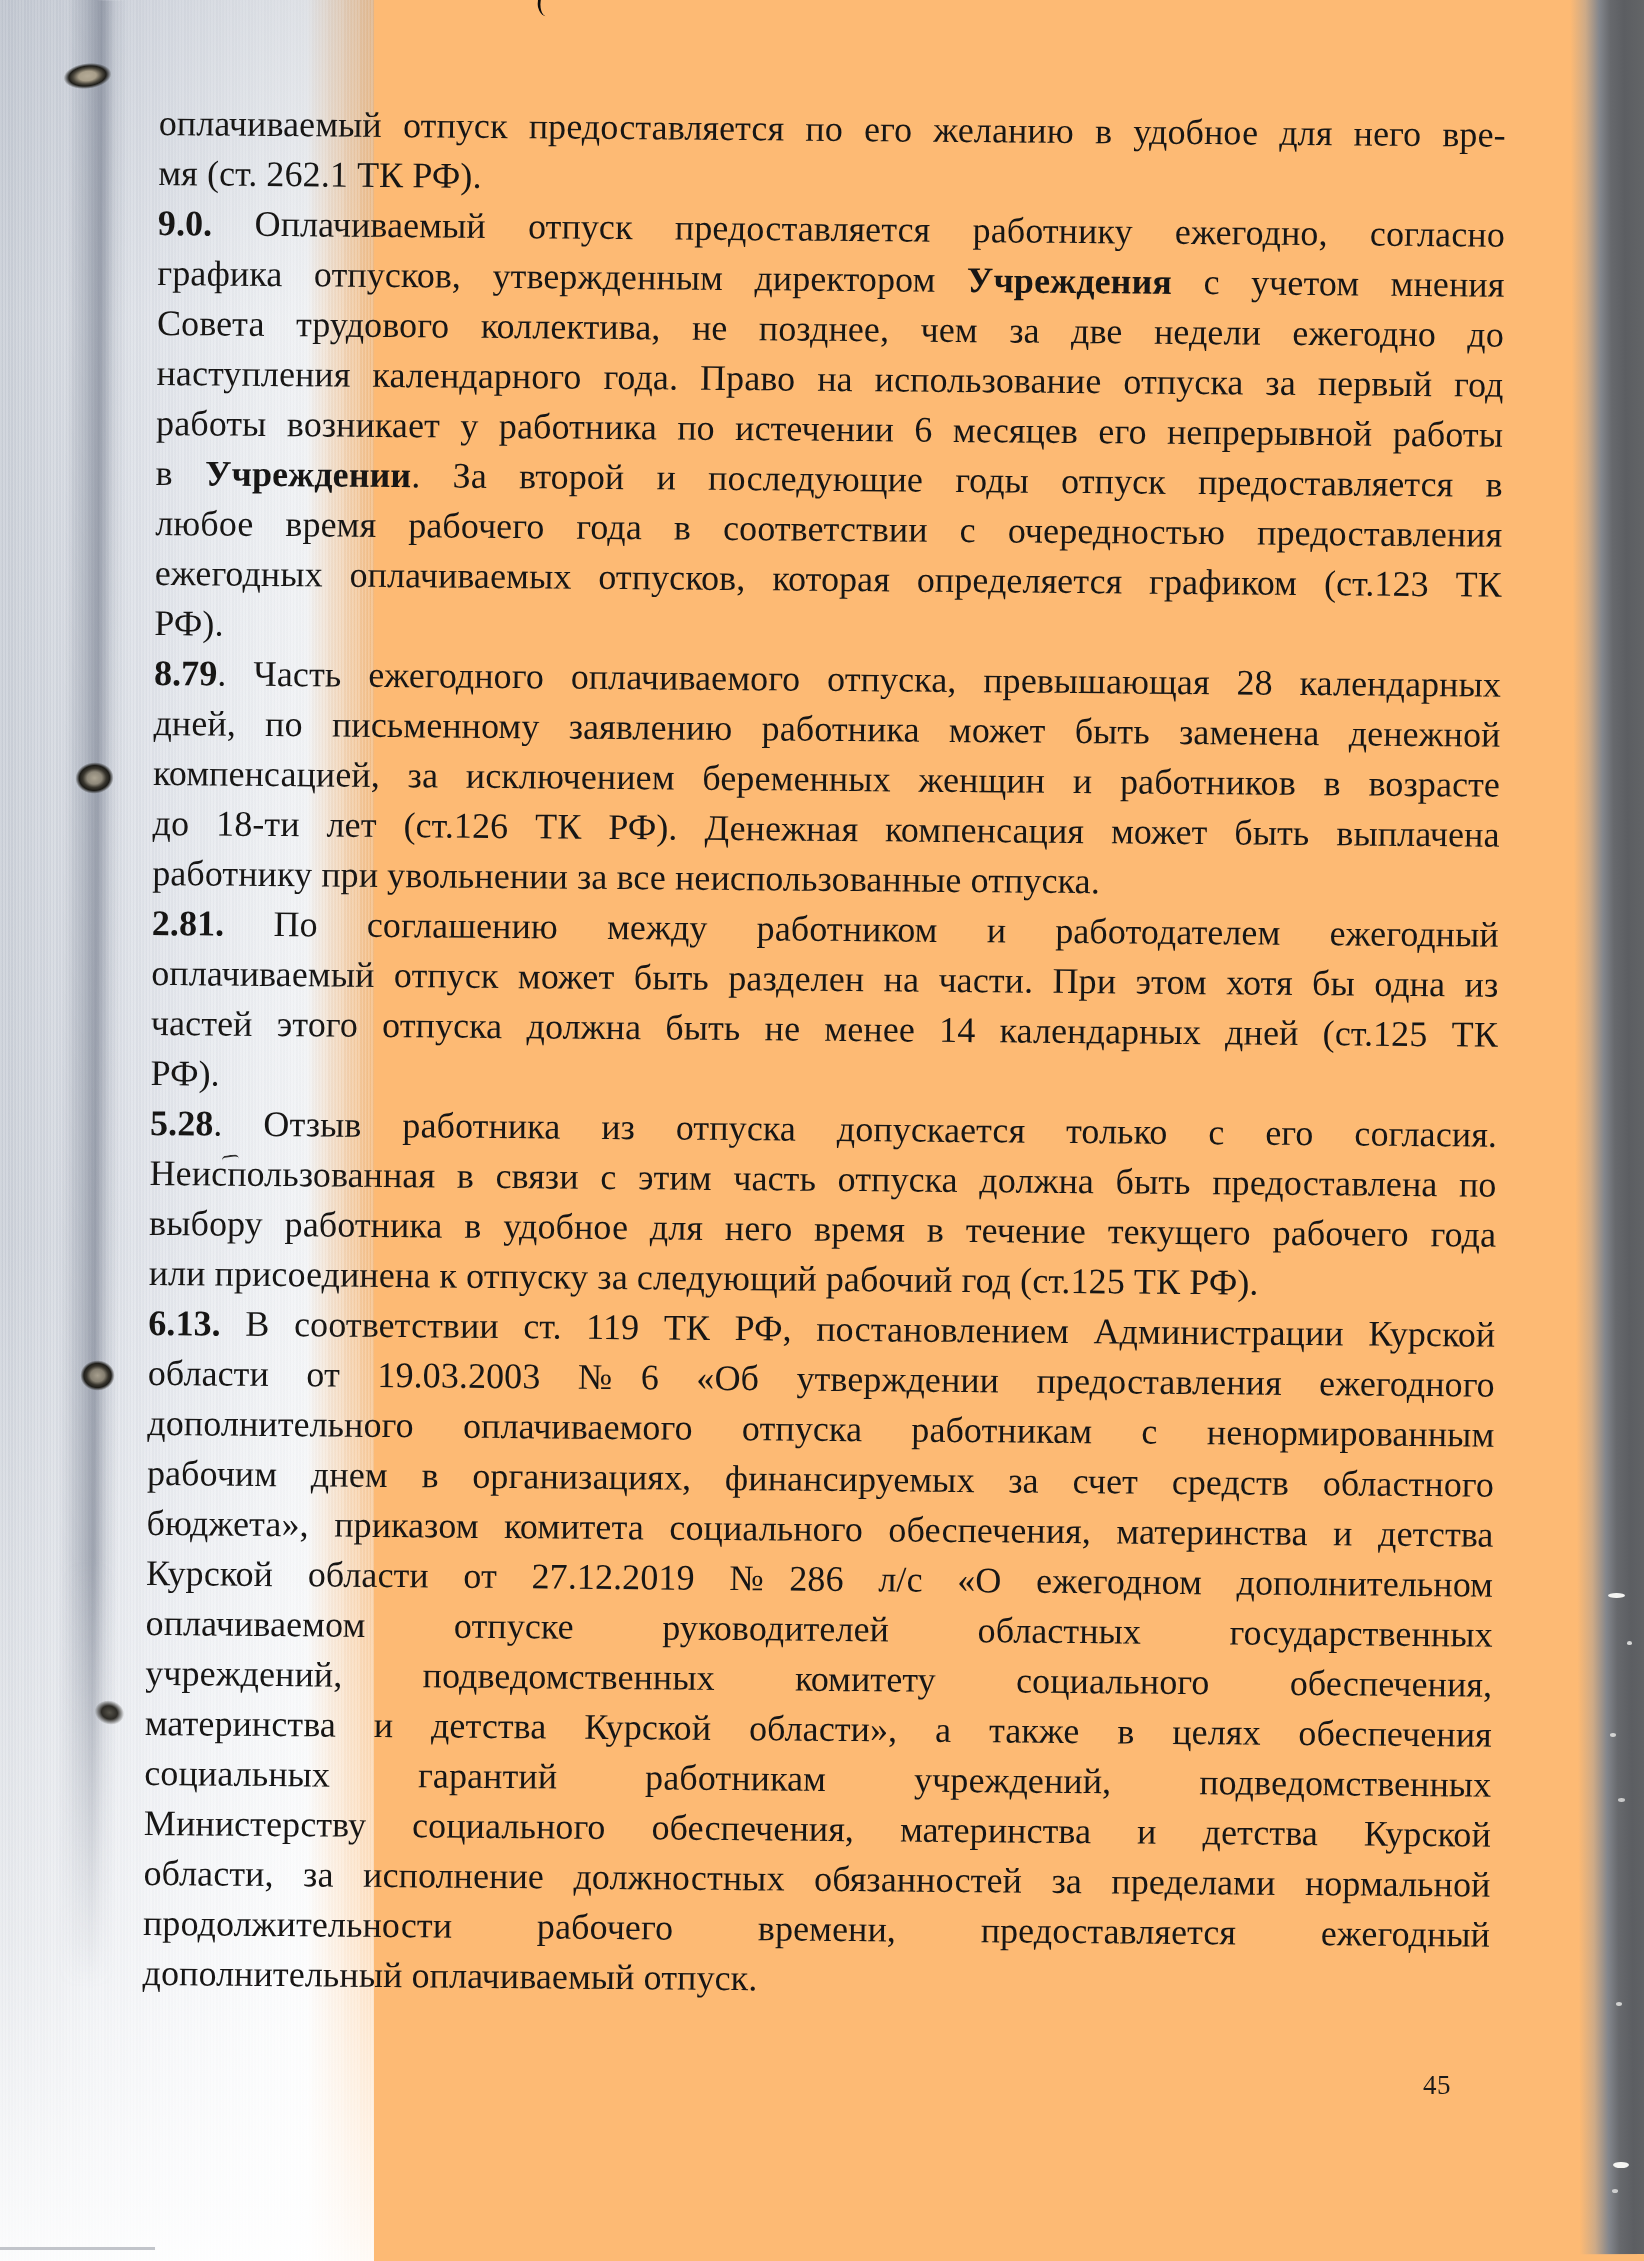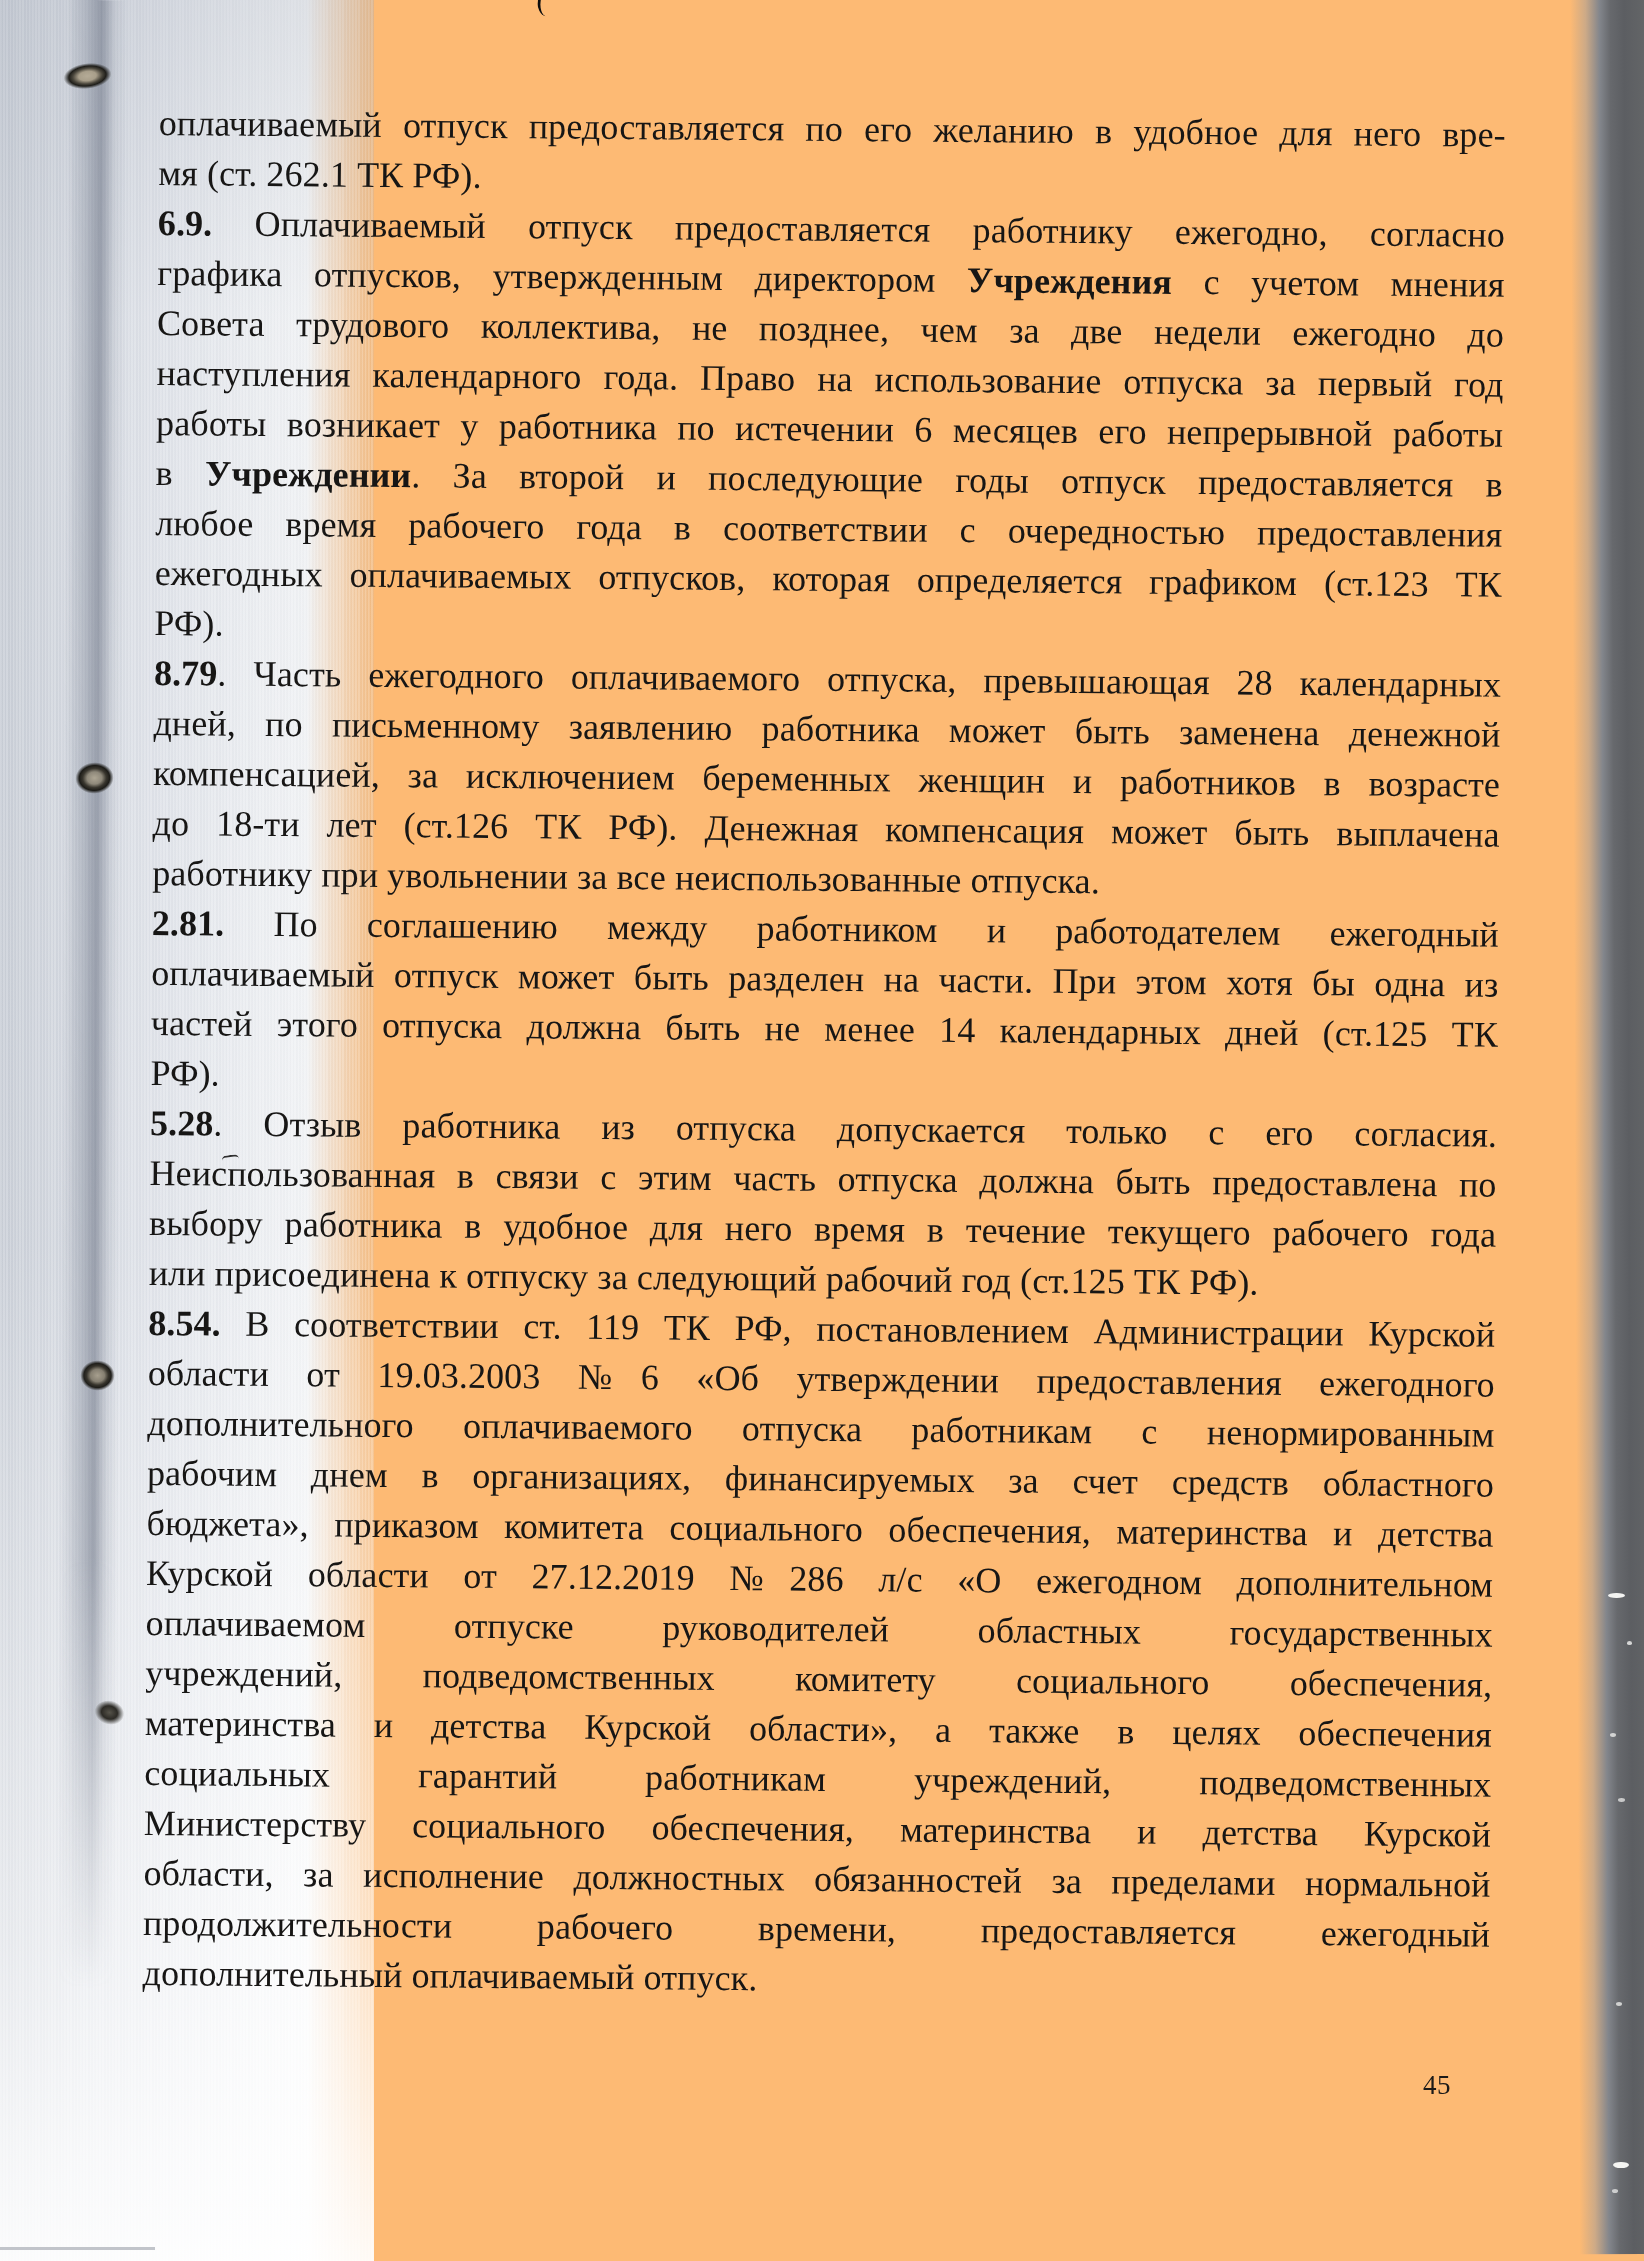--- a/index.html
+++ b/index.html
@@ -102,21 +102,21 @@
   <i class="speck sp6"></i>
   <i class="speck sp7"></i>
 
   <div class="top-mark"></div>
   <div class="stray-mark"></div>
   <div class="bottom-line"></div>
 
   <div class="textwrap">
       <div class="ln"><span>оплачиваемый отпуск предоставляется по его желанию в удобное для него вре-</span></div>
       <div class="ln last"><span>мя (ст. 262.1 ТК РФ).</span></div>
-      <div class="ln"><b>6.9.</b><span> Оплачиваемый отпуск предоставляется работнику ежегодно, согласно</span></div>
+      <div class="ln"><b>9.0.</b><span> Оплачиваемый отпуск предоставляется работнику ежегодно, согласно</span></div>
       <div class="ln"><span>графика отпусков, утвержденным директором </span><b>Учреждения</b><span> с учетом мнения</span></div>
       <div class="ln"><span>Совета трудового коллектива, не позднее, чем за две недели ежегодно до</span></div>
       <div class="ln"><span>наступления календарного года. Право на использование отпуска за первый год</span></div>
       <div class="ln"><span>работы возникает у работника по истечении 6 месяцев его непрерывной работы</span></div>
       <div class="ln"><span>в </span><b>Учреждении</b><span>. За второй и последующие годы отпуск предоставляется в</span></div>
       <div class="ln"><span>любое время рабочего года в соответствии с очередностью предоставления</span></div>
       <div class="ln"><span>ежегодных оплачиваемых отпусков, которая определяется графиком (ст.123 ТК</span></div>
       <div class="ln last"><span>РФ).</span></div>
       <div class="ln"><b>8.79</b><span>. Часть ежегодного оплачиваемого отпуска, превышающая 28 календарных</span></div>
       <div class="ln"><span>дней, по письменному заявлению работника может быть заменена денежной</span></div>
@@ -124,21 +124,21 @@
       <div class="ln"><span>до 18-ти лет (ст.126 ТК РФ). Денежная компенсация может быть выплачена</span></div>
       <div class="ln last"><span>работнику при увольнении за все неиспользованные отпуска.</span></div>
       <div class="ln"><b>2.81.</b><span> По соглашению между работником и работодателем ежегодный</span></div>
       <div class="ln"><span>оплачиваемый отпуск может быть разделен на части. При этом хотя бы одна из</span></div>
       <div class="ln"><span>частей этого отпуска должна быть не менее 14 календарных дней (ст.125 ТК</span></div>
       <div class="ln last"><span>РФ).</span></div>
       <div class="ln"><b>5.28</b><span>. Отзыв работника из отпуска допускается только с его согласия.</span></div>
       <div class="ln"><span>Неиспользованная в связи с этим часть отпуска должна быть предоставлена по</span></div>
       <div class="ln"><span>выбору работника в удобное для него время в течение текущего рабочего года</span></div>
       <div class="ln last"><span>или присоединена к отпуску за следующий рабочий год (ст.125 ТК РФ).</span></div>
-      <div class="ln"><b>8.54.</b><span>  В соответствии ст. 119 ТК РФ, постановлением Администрации Курской</span></div>
+      <div class="ln"><b>6.13.</b><span>  В соответствии ст. 119 ТК РФ, постановлением Администрации Курской</span></div>
       <div class="ln"><span>области от 19.03.2003 №6 «Об утверждении предоставления ежегодного</span></div>
       <div class="ln"><span>дополнительного оплачиваемого отпуска работникам с ненормированным</span></div>
       <div class="ln"><span>рабочим днем в организациях, финансируемых за счет средств областного</span></div>
       <div class="ln"><span>бюджета», приказом комитета социального обеспечения, материнства и детства</span></div>
       <div class="ln"><span>Курской области от 27.12.2019 №286 л/с «О ежегодном дополнительном</span></div>
       <div class="ln"><span>оплачиваемом отпуске руководителей областных государственных</span></div>
       <div class="ln"><span>учреждений, подведомственных комитету социального обеспечения,</span></div>
       <div class="ln"><span>материнства и детства Курской области», а также в целях обеспечения</span></div>
       <div class="ln"><span>социальных гарантий работникам учреждений, подведомственных</span></div>
       <div class="ln"><span>Министерству социального обеспечения, материнства и детства Курской</span></div>

